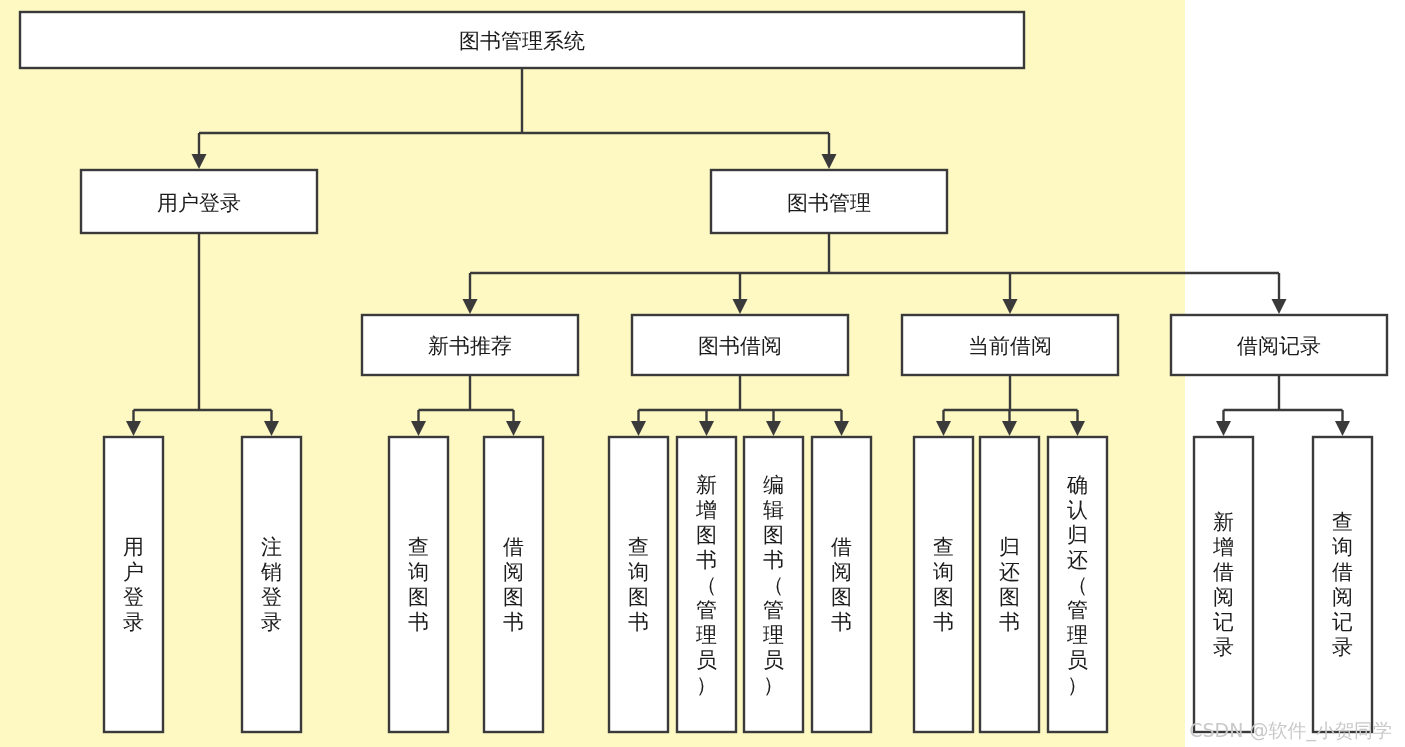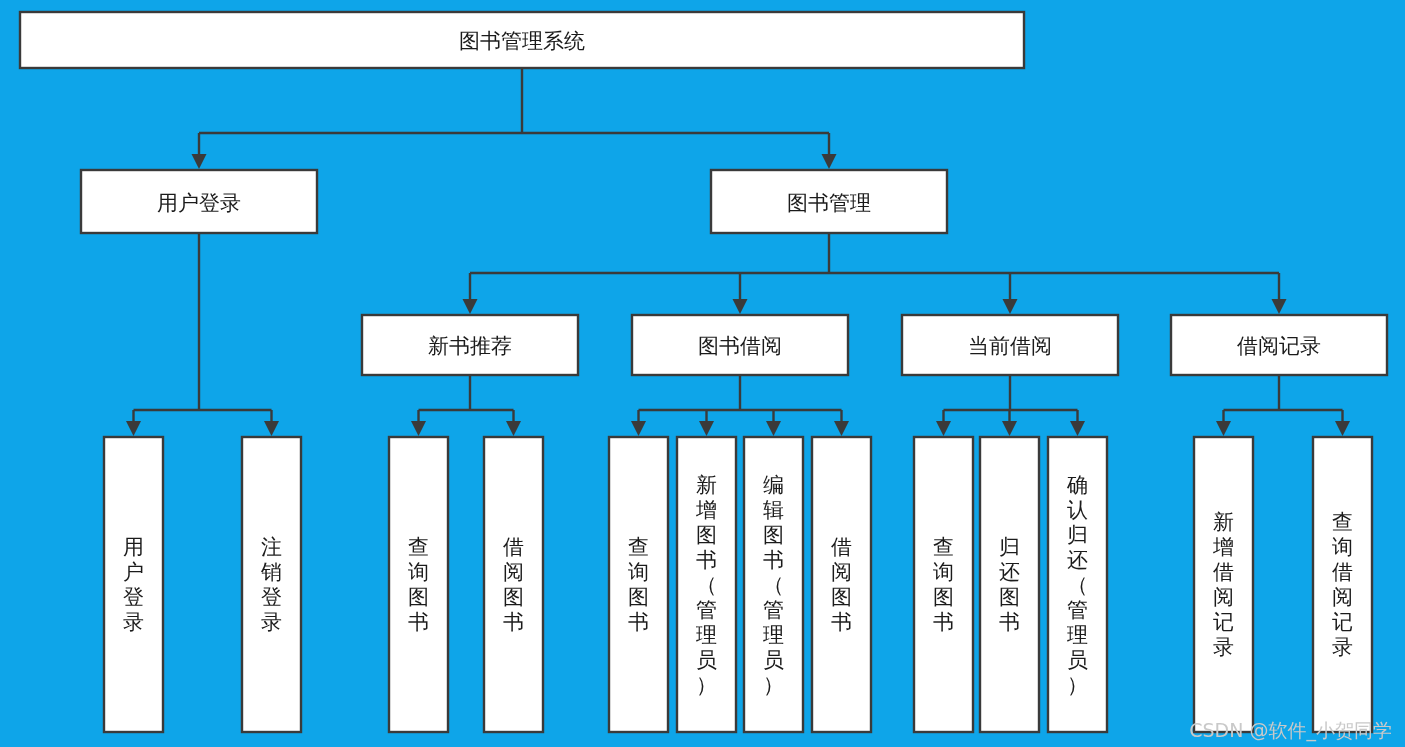--- a/index.html
+++ b/index.html
@@ -9,23 +9,23 @@
     background: #ffffff;
   }
   body {
     width: 1405px;
     height: 747px;
     overflow: hidden;
     font-family: "DejaVu Sans", "Liberation Sans", sans-serif;
   }
   #diagram-root {
     position: relative;
-    width: 1405px;
+    width: 1185px;
     height: 747px;
-    background: #0ea5e9;
+    background: #fef9c3;
   }
   svg.diagram-canvas {
     position: absolute;
     left: 0;
     top: 0;
     width: 1405px;
     height: 747px;
     display: block;
   }
   .node-box {

